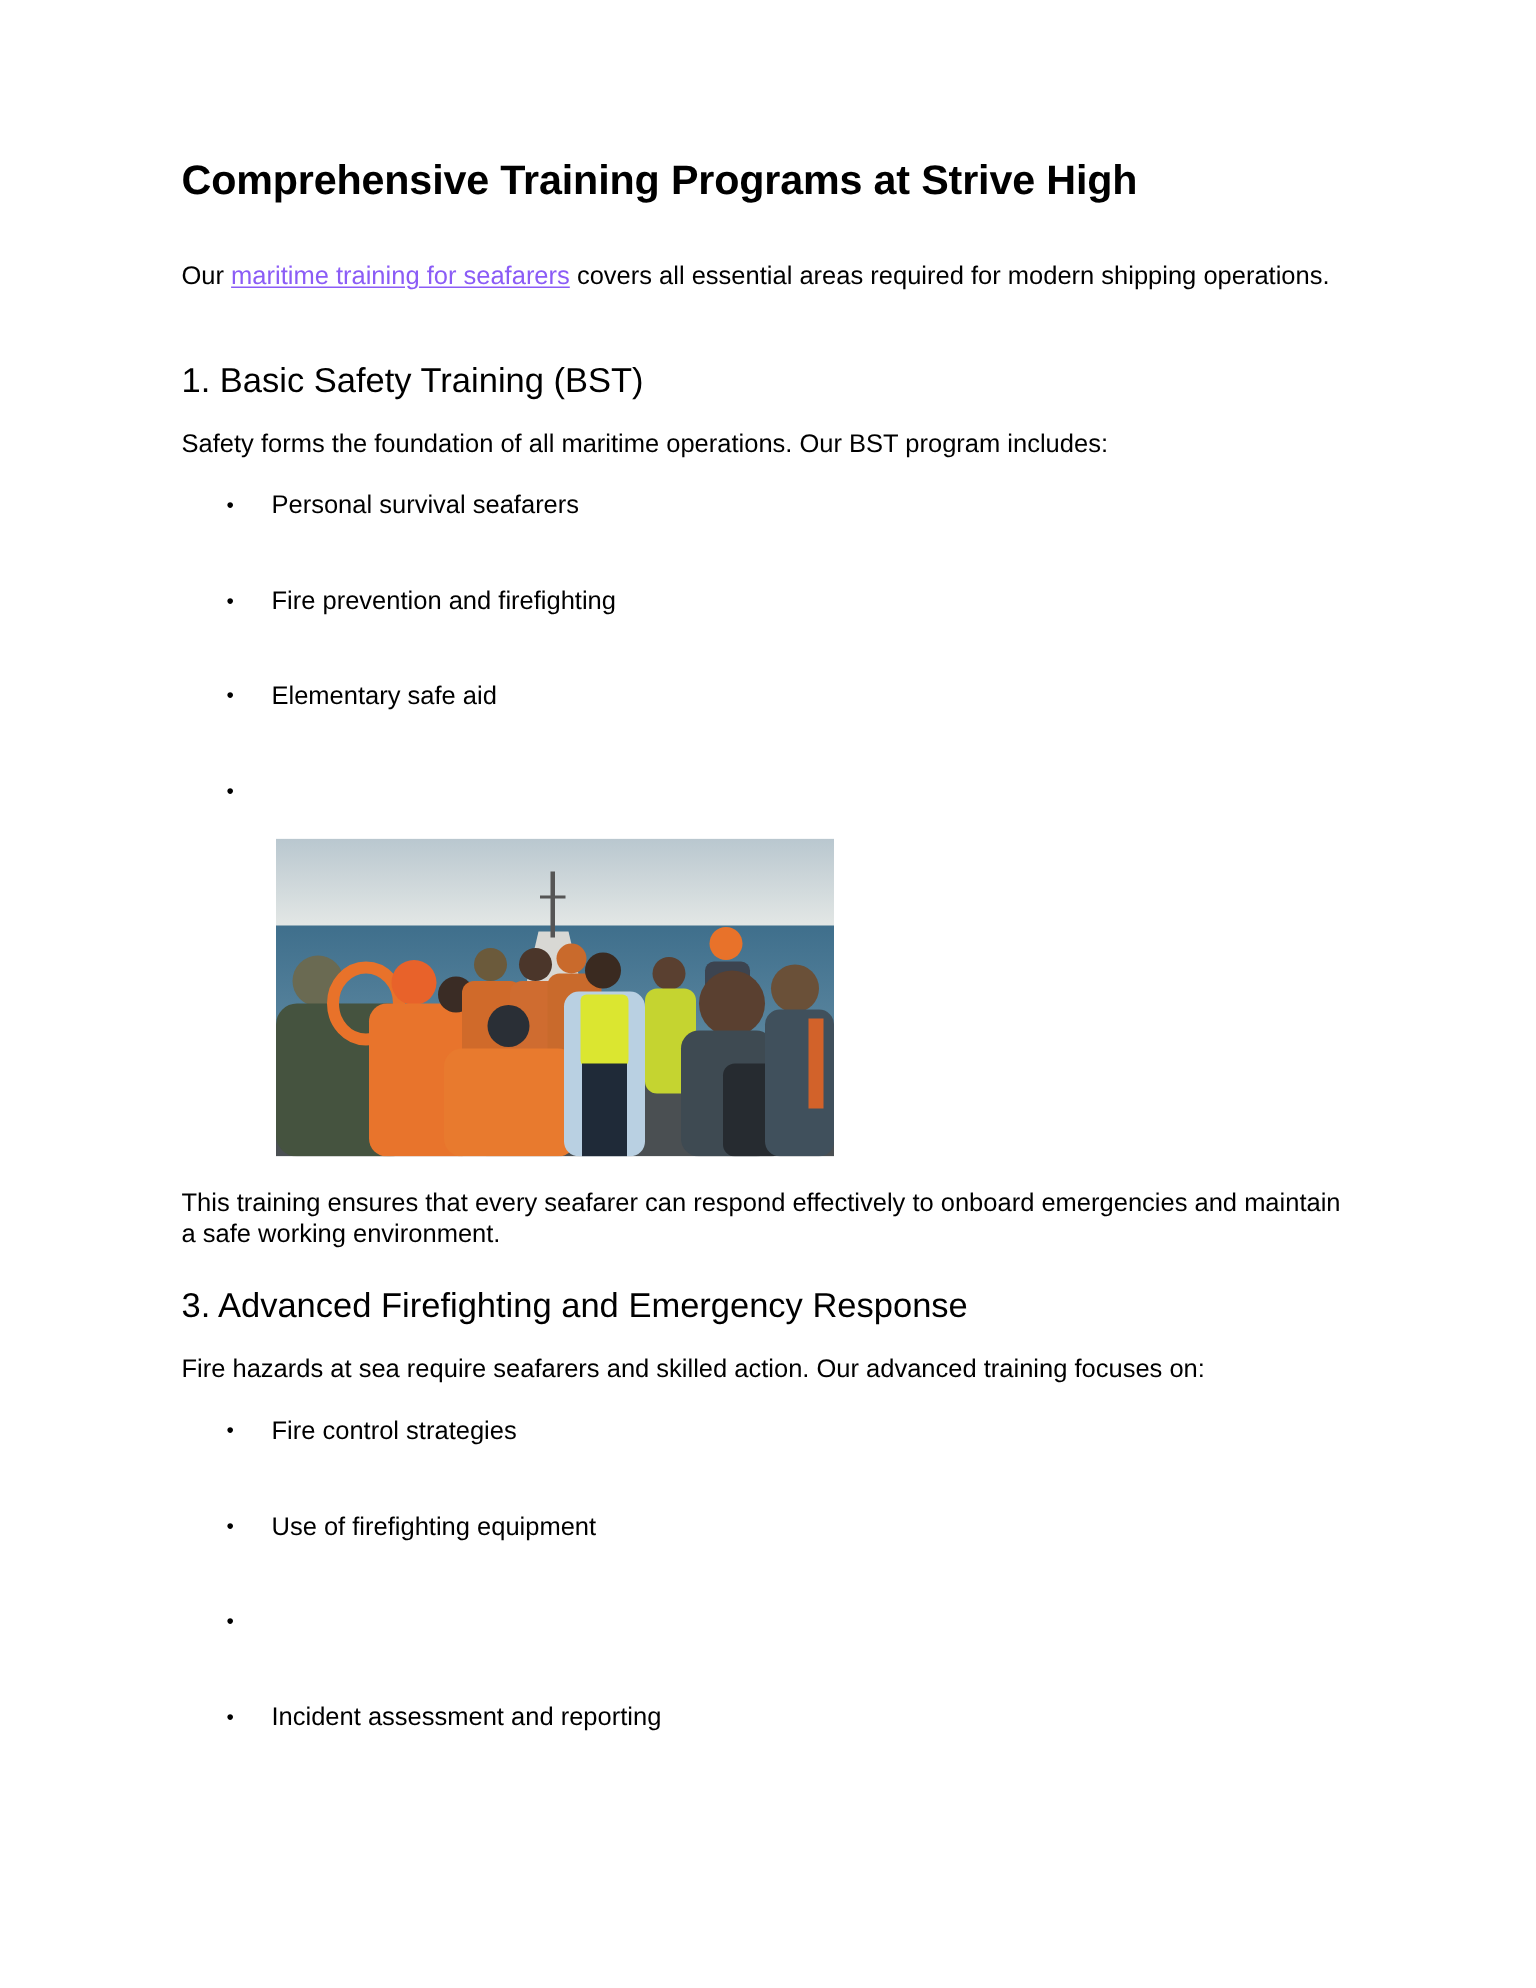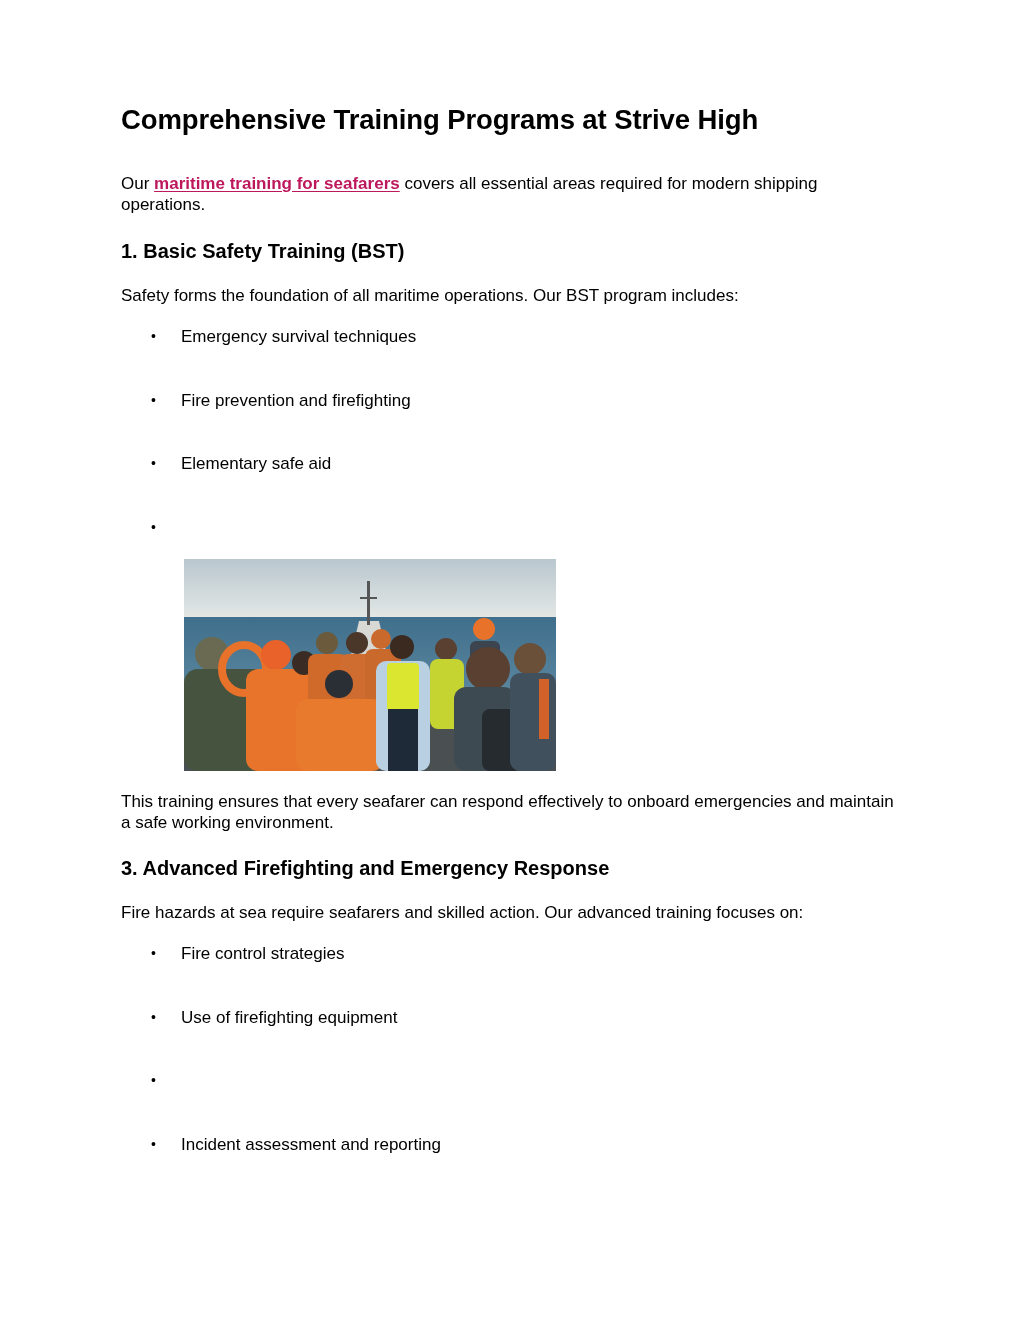--- a/index.html
+++ b/index.html
@@ -9,23 +9,23 @@
   }
   .page { position: absolute; left: 121px; top: 0; width: 790px; }
   h1 {
     position: absolute; top: 104px; left: 0; margin: 0;
     font-size: 27.5px; font-weight: bold; letter-spacing: -0.1px; white-space: nowrap;
   }
   .intro {
     position: absolute; top: 173px; left: 0; width: 780px; margin: 0;
     font-size: 17px; line-height: 21px;
   }
-  .intro a { color: #be185d; font-weight: bold; text-decoration: underline; text-underline-offset: 2px; }
+  .intro a { color: #8b5cf6; font-weight: normal; text-decoration: underline; text-underline-offset: 2px; }
   h2 {
-    position: absolute; left: 0; margin: 0; font-size: 20px; font-weight: bold; white-space: nowrap;
+    position: absolute; left: 0; margin: 0; font-size: 23px; font-weight: normal; white-space: nowrap;
   }
   p.body { position: absolute; left: 0; margin: 0; font-size: 17px; line-height: 21px; width: 780px; }
   ul { position: absolute; left: 0; margin: 0; padding: 0; list-style: none; }
   ul li { position: relative; height: 63.5px; font-size: 17px; line-height: 21px; padding-left: 60px; white-space: nowrap; }
   ul li .bullet { position: absolute; left: 30px; top: 0; font-size: 14px; }
   .photo {
     position: absolute; left: 184px; top: 559px; width: 372px; height: 212px; overflow: hidden;
   }
 </style>
 </head>
@@ -33,21 +33,21 @@
 
 <div class="page">
   <h1>Comprehensive Training Programs at Strive High</h1>
 
   <p class="intro"><span>Our </span><a href="#">maritime training for seafarers</a><span> covers all essential areas required for modern shipping operations.</span></p>
 
   <h2 style="top:240px">1. Basic Safety Training (BST)</h2>
   <p class="body" style="top:285px">Safety forms the foundation of all maritime operations. Our BST program includes:</p>
 
   <ul style="top:326px">
-    <li><span class="bullet">•</span><span>Emergency survival techniques</span></li>
+    <li><span class="bullet">•</span><span>Personal survival seafarers</span></li>
     <li><span class="bullet">•</span><span>Fire prevention and firefighting</span></li>
     <li><span class="bullet">•</span><span>Elementary safe aid</span></li>
     <li><span class="bullet">•</span></li>
   </ul>
 
   <p class="body" style="top:791px">This training ensures that every seafarer can respond effectively to onboard emergencies and maintain a safe working environment.</p>
 
   <h2 style="top:857px">3. Advanced Firefighting and Emergency Response</h2>
   <p class="body" style="top:902px">Fire hazards at sea require seafarers and skilled action. Our advanced training focuses on:</p>
 

